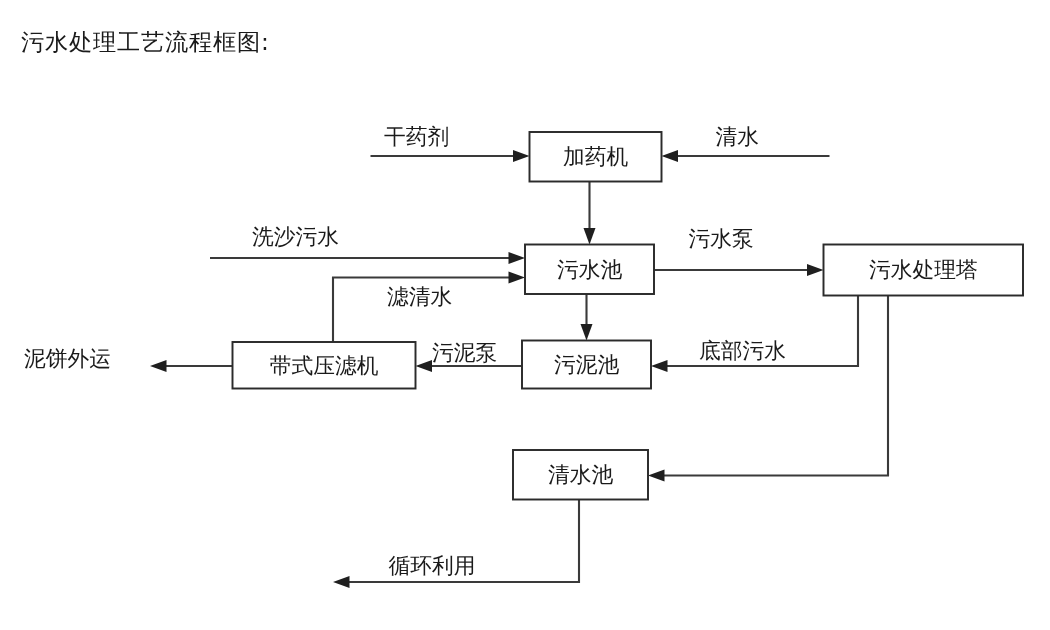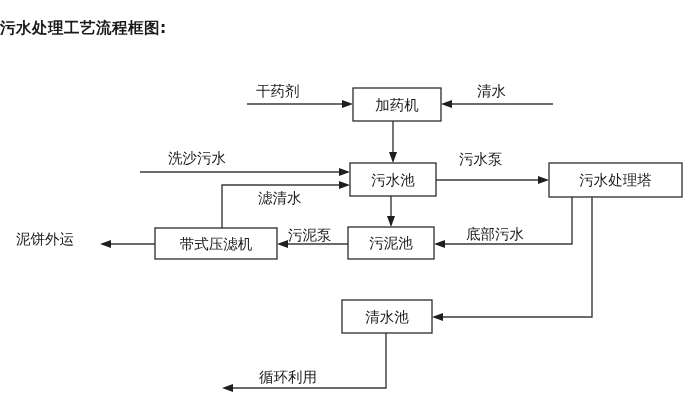--- a/index.html
+++ b/index.html
@@ -10,24 +10,24 @@
   #page {
     position: relative;
     width: 700px;
     height: 420px;
     background: #ffffff;
     overflow: hidden;
     font-family: "DejaVu Sans", "Liberation Sans", sans-serif;
   }
   #title {
     position: absolute;
-    left: 0;
+    left: 14px;
     top: 18px;
     font-size: 15.5px;
-    font-weight: bold;
+    font-weight: normal;
     color: #1a1a1a;
     letter-spacing: 0.5px;
     white-space: nowrap;
   }
   svg#flow {
     position: absolute;
     left: 0;
     top: 0;
     width: 700px;
     height: 420px;

